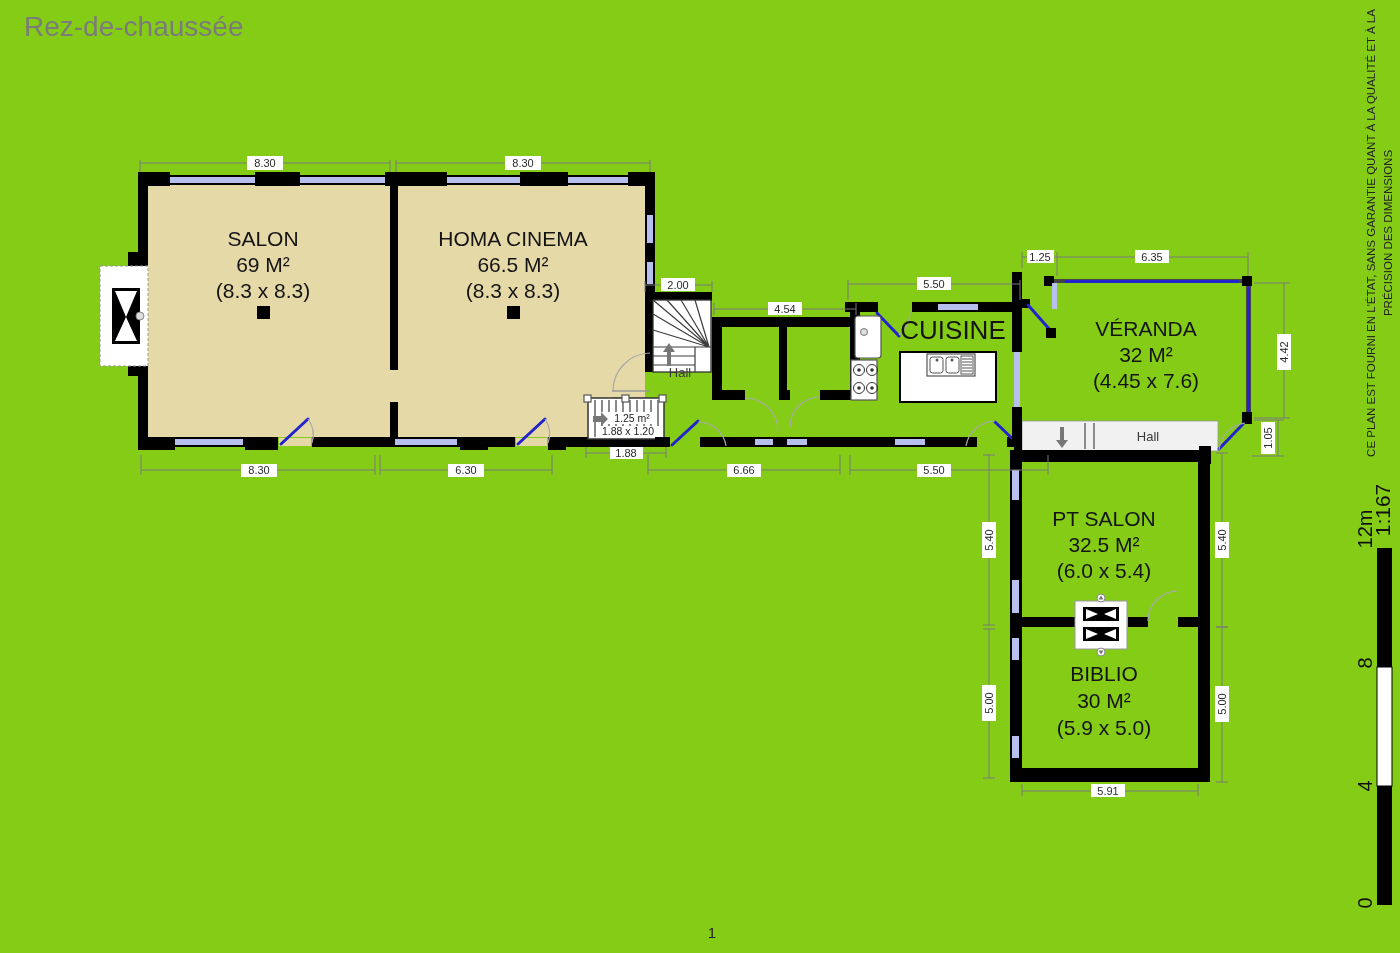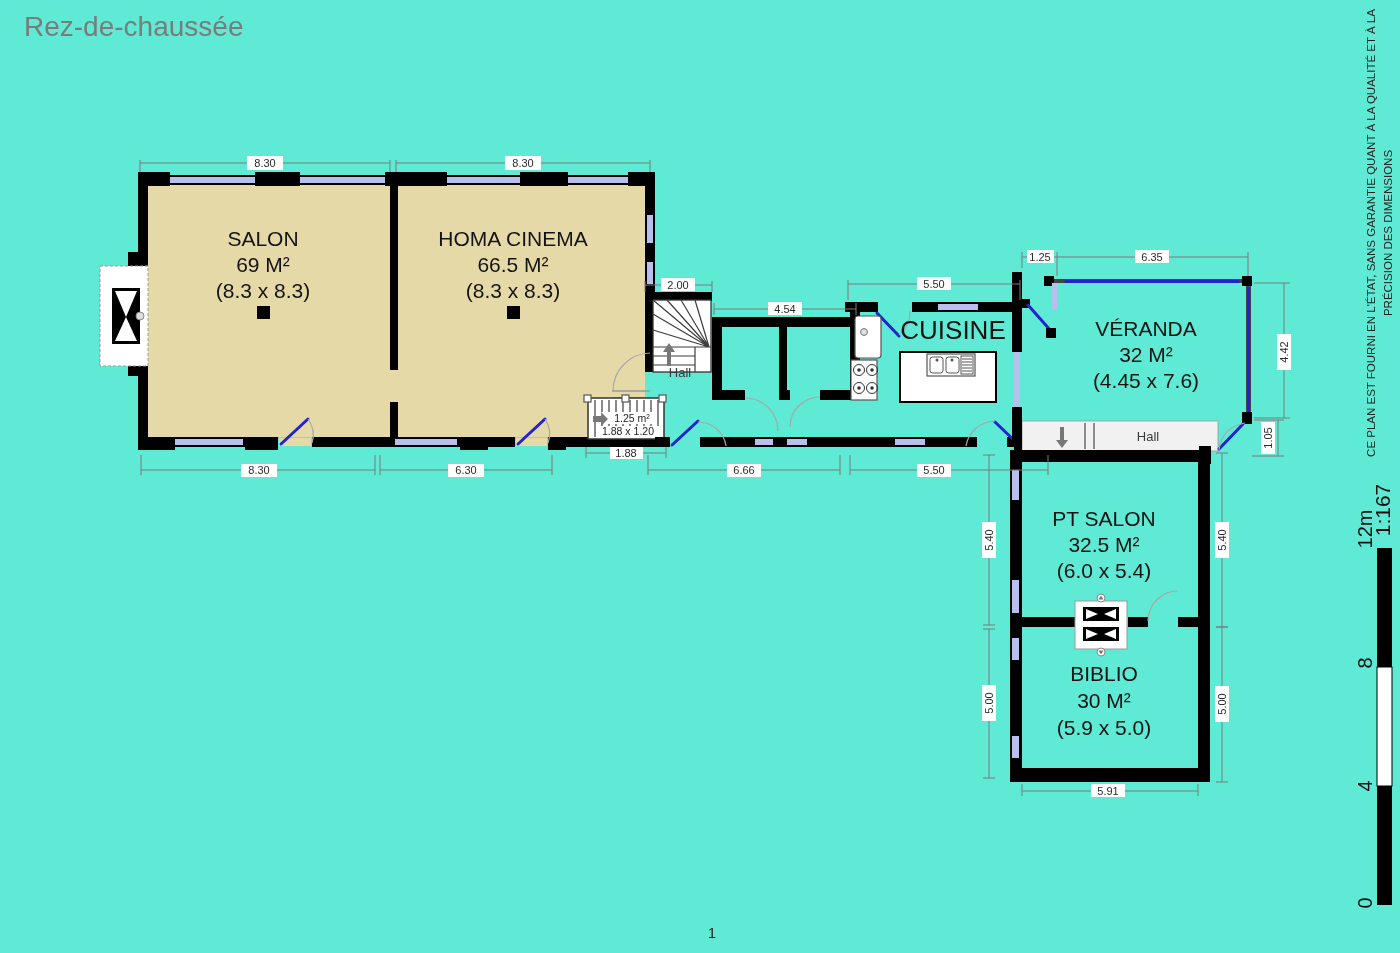--- a/index.html
+++ b/index.html
@@ -1,16 +1,16 @@
 <!DOCTYPE html>
 <html><head>
 <meta charset="utf-8">
 <style>
   html,body{margin:0;padding:0;background:#fff;}
-  .stage{position:relative;width:1400px;height:953px;background:#5eead4;overflow:hidden;}
+  .stage{position:relative;width:1400px;height:953px;background:#84cc16;overflow:hidden;}
   svg{display:block;}
   .w{fill:#000;}
   .win{fill:#b7bfec;}
   .tan{fill:#e6d9a8;}
   .dl{stroke:#7a7a7a;stroke-width:1;fill:none;}
   .bg{fill:#fff;}
   .dt{font:11px "Liberation Sans",sans-serif;fill:#2b2b2b;text-anchor:middle;}
   .rt{font:21px "Liberation Sans",sans-serif;fill:#141414;text-anchor:middle;}
   .rt2{font:26px "Liberation Sans",sans-serif;fill:#141414;text-anchor:middle;}
   .sm{font:10.5px "Liberation Sans",sans-serif;fill:#222;text-anchor:middle;}

